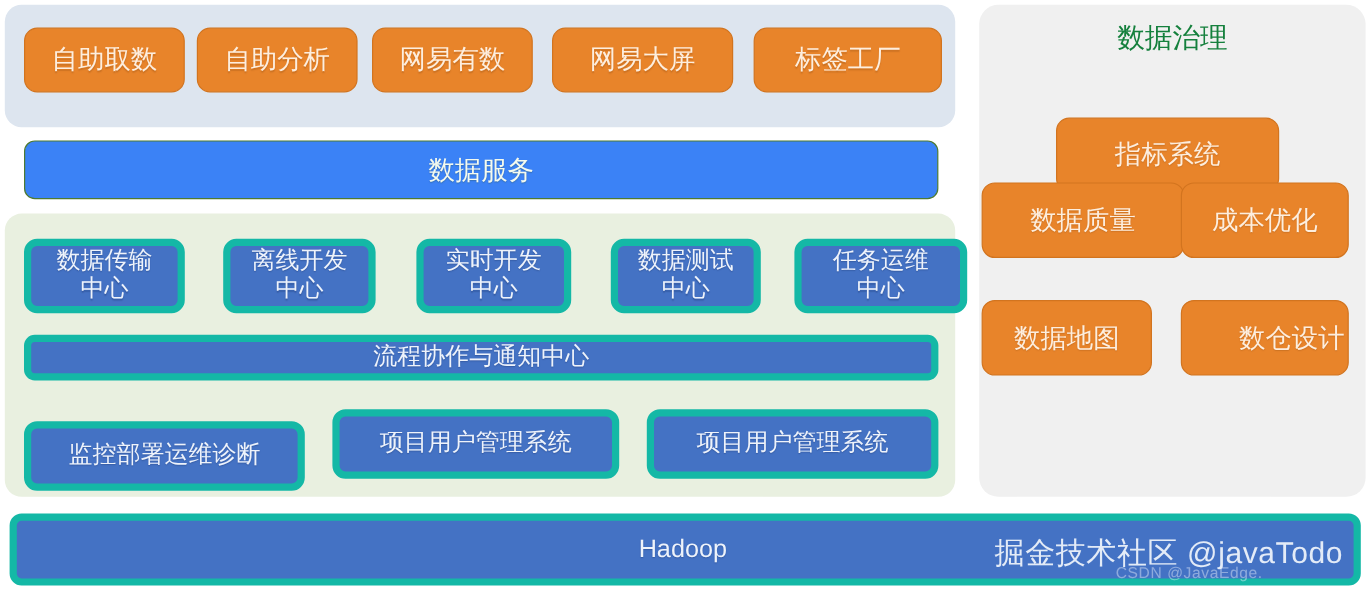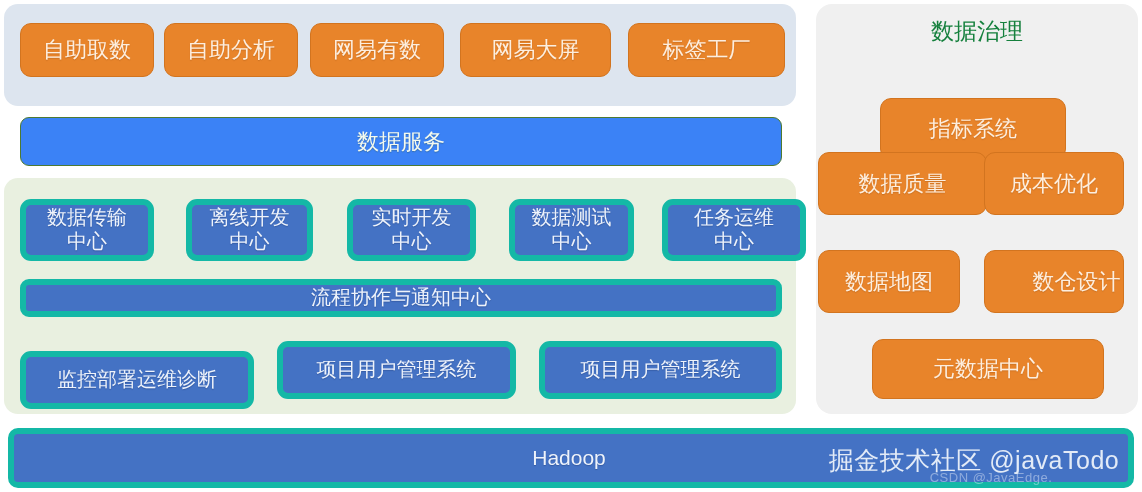--- a/index.html
+++ b/index.html
@@ -258,21 +258,20 @@
 
   <div id="governance-title">数据治理</div>
 
   <div class="box orange" id="gov-indicator">指标系统</div>
 
   <div class="box orange gov-cell gov-quality">数据质量</div>
   <div class="box orange gov-cell gov-cost">成本优化</div>
   <div class="box orange gov-cell gov-map">数据地图</div>
   <div class="box orange gov-cell gov-design">数仓设计</div>
 
-  <div class="box orange" id="gov-metadata">元数据中心</div>
 
   <div class="box blue" id="hadoop-bar">
     <span id="hadoop-label">Hadoop</span>
   </div>
 
   <div id="watermark-main">掘金技术社区 @javaTodo</div>
   <div id="watermark-sub">CSDN @JavaEdge.</div>
 
 </div>
 

